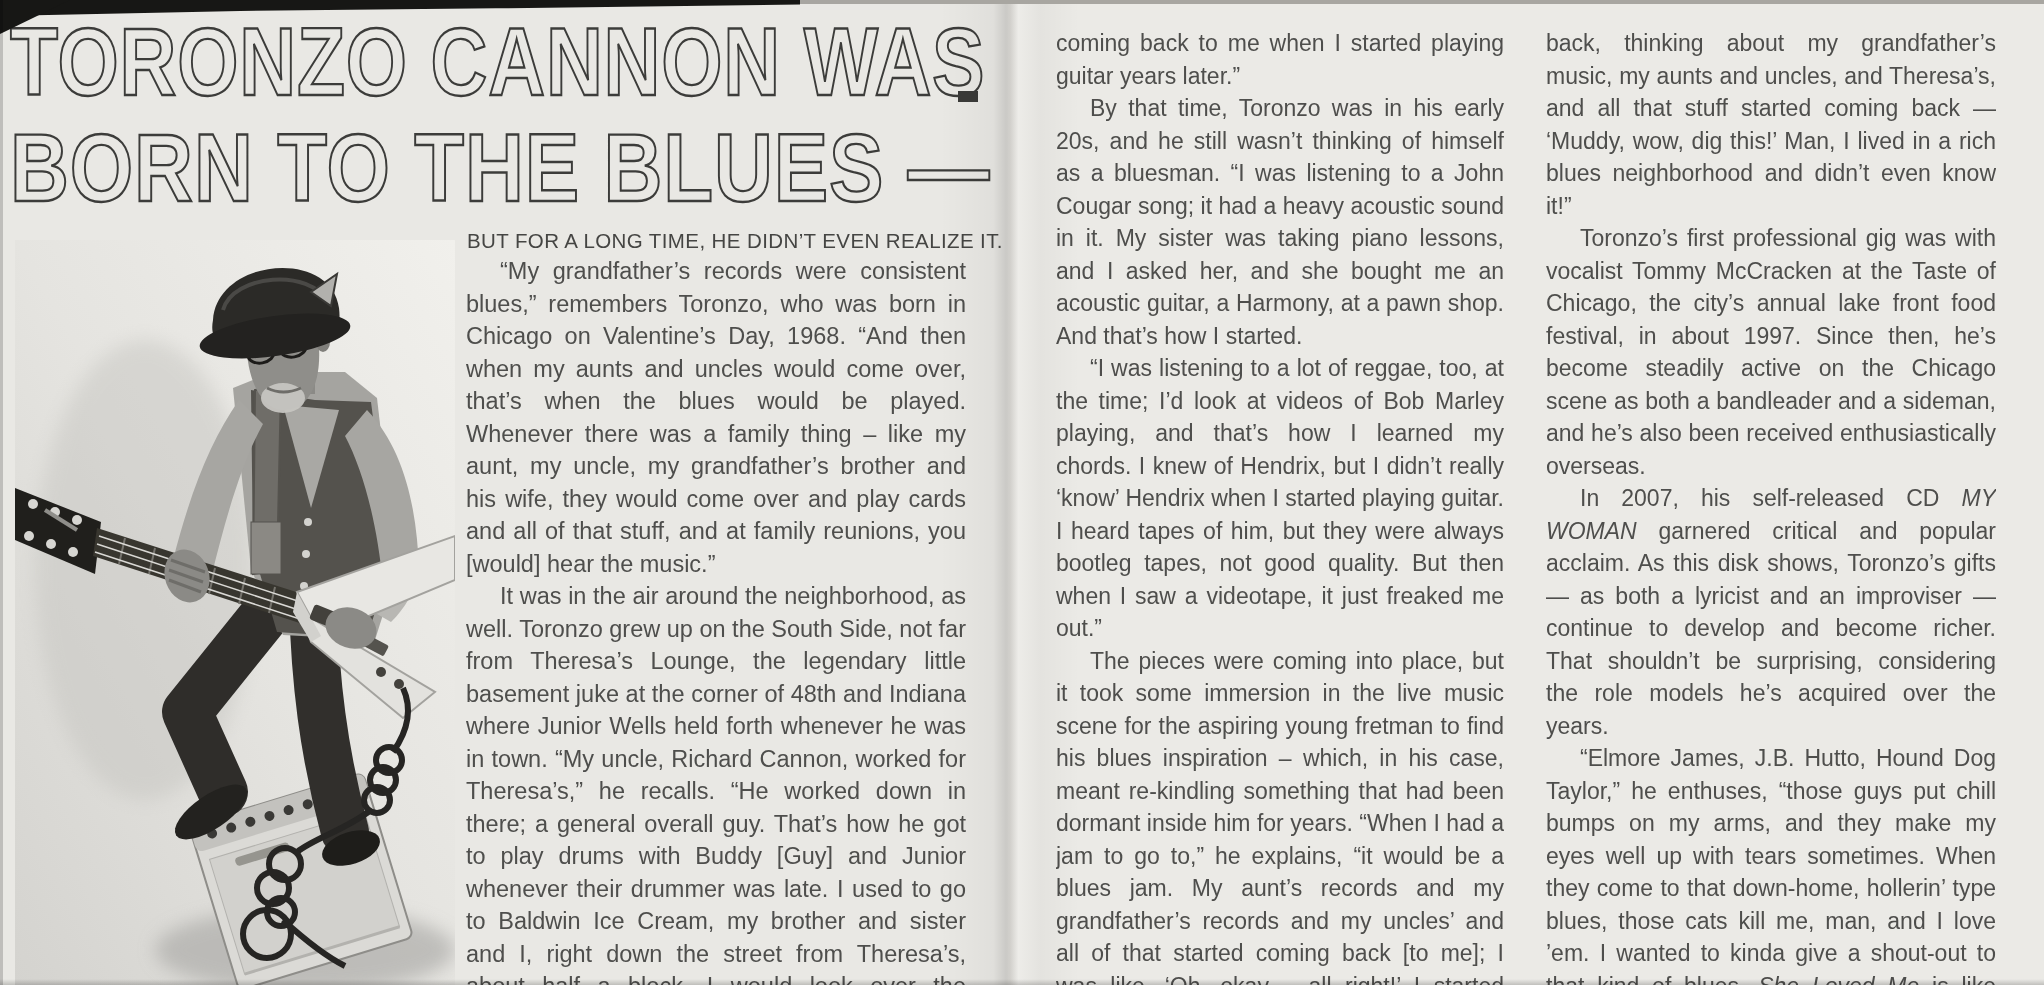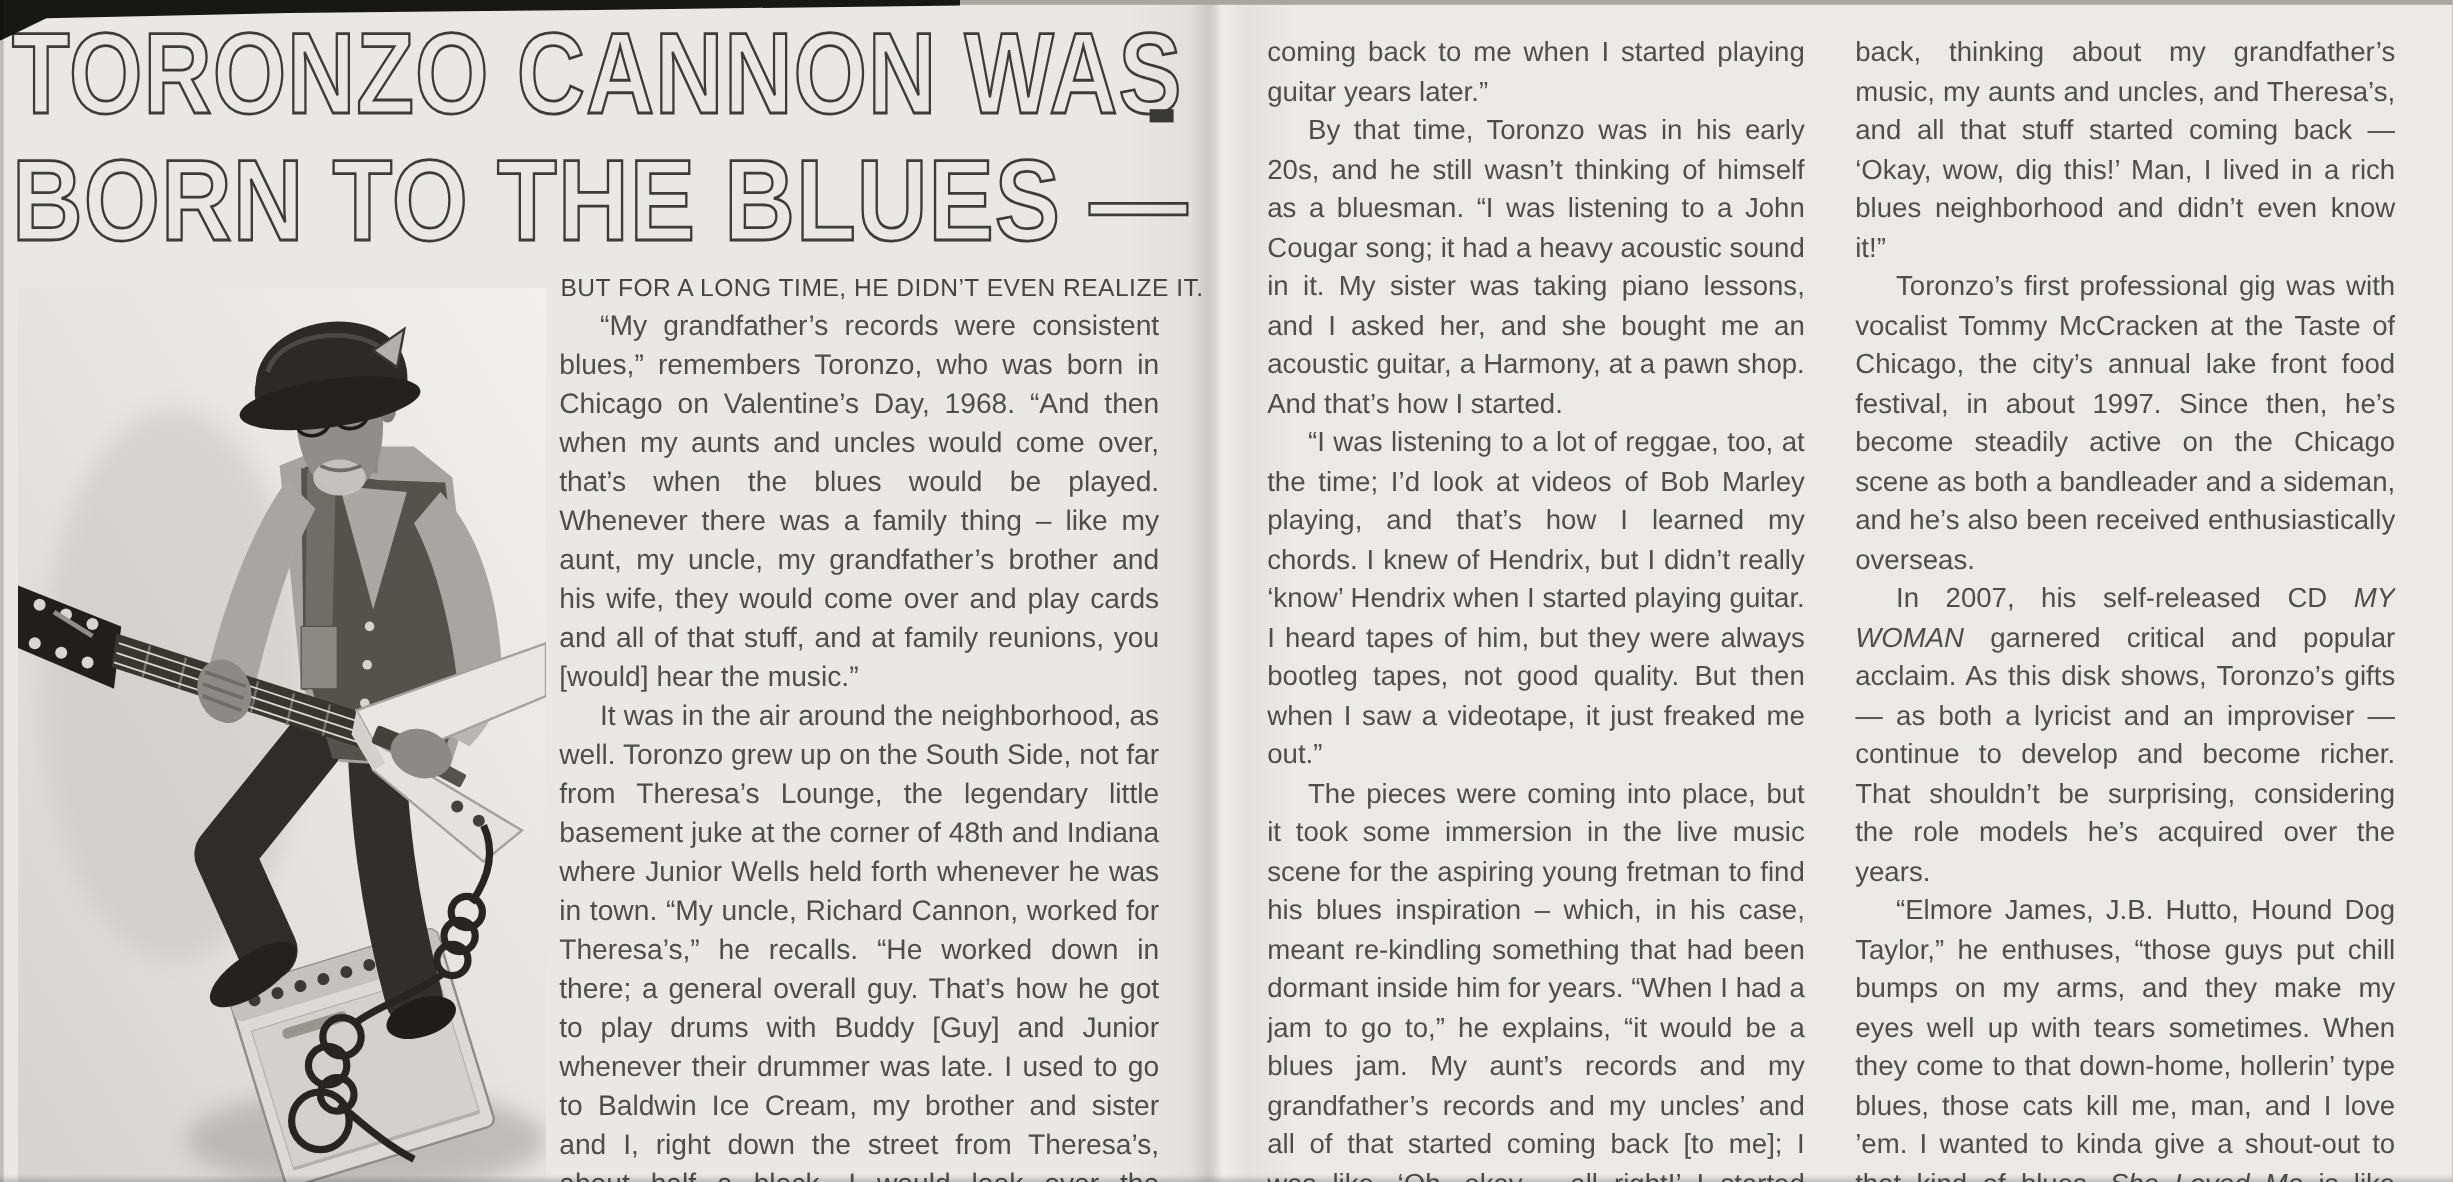--- a/index.html
+++ b/index.html
@@ -211,21 +211,21 @@
       <p class="indent">“My grandfather’s records were consistent blues,” remembers Toronzo, who was born in Chicago on Valentine’s Day, 1968. “And then when my aunts and uncles would come over, that’s when the blues would be played. Whenever there was a family thing – like my aunt, my uncle, my grandfather’s  brother and his wife, they would come over and play cards and all of that stuff, and at family reunions, you [would] hear the music.”</p>
       <p class="indent cut">It was in the air around the neighborhood, as well. Toronzo grew up on the South Side, not far from Theresa’s Lounge, the legendary little basement juke at the corner of 48th and Indiana where Junior Wells held forth whenever he was in town. “My uncle, Richard Cannon, worked for Theresa’s,” he recalls. “He worked down in there; a general overall guy. That’s how he got to play drums with Buddy [Guy] and Junior whenever their drummer was late. I used to go to Baldwin Ice Cream, my brother and sister and I, right down the street from Theresa’s, about half a block. I would look over the banister, because I knew my uncles hung out there. I couldn’t get in, of course, but I would just look down there to see what’s going on. All this stuff started</p>
     </div>
   <div class="col" id="col2">
       <p class="">coming back to me when I started playing guitar years later.”</p>
       <p class="indent">By that time, Toronzo was in his early 20s, and he still wasn’t thinking of himself as a bluesman. “I was listening to a John Cougar song; it had a heavy acoustic sound in it. My sister was taking piano lessons, and I asked her, and she bought me an acoustic guitar, a Harmony, at a pawn shop. And that’s how I started.</p>
       <p class="indent">“I was listening to a lot of reggae, too, at the time; I’d look at videos of Bob Marley playing, and that’s how I learned my chords. I knew of Hendrix, but I didn’t really ‘know’ Hendrix when I started playing guitar. I heard tapes of him, but they were always bootleg tapes, not good quality. But then when I saw a videotape, it just freaked me out.”</p>
       <p class="indent cut">The pieces were coming into place, but it took some immersion in the live music scene for the aspiring young fretman to find his blues inspiration – which, in his case, meant re-kindling something that had been dormant inside him for years. “When I had a jam to go to,” he explains, “it would be a blues jam. My aunt’s records and my grandfather’s records and my uncles’ and all of that started coming back [to me]; I was like, ‘Oh, okay – all right!’ I started putting names with the stuff that I used to hear –the Tyrone Davises and the Johnnie Taylors, and then the Muddys and the Howlin’ Wolfs and all of that — I just got more into it. Going</p>
     </div>
   <div class="col" id="col3">
-      <p class="">back, thinking about my grandfather’s music, my aunts and uncles, and Theresa’s, and all that stuff started coming back — ‘Okay, wow, dig this!’ Man, I lived in a rich blues neighborhood and didn’t even know it!”</p>
+      <p class="">back, thinking about my grandfather’s music, my aunts and uncles, and Theresa’s, and all that stuff started coming back — ‘Muddy, wow, dig this!’ Man, I lived in a rich blues neighborhood and didn’t even know it!”</p>
       <p class="indent">Toronzo’s first professional gig was with vocalist Tommy McCracken at the Taste of Chicago, the city’s annual lake front food festival, in about 1997. Since then, he’s become steadily active on the Chicago scene as both a bandleader and a sideman, and he’s also been received enthusiastically overseas.</p>
       <p class="indent">In 2007, his self-released CD <i>MY WOMAN</i> garnered critical and popular acclaim. As this disk shows,  Toronzo’s gifts — as both a lyricist and an improviser — continue to develop and become richer. That shouldn’t be surprising, considering the role  models he’s acquired over the years.</p>
       <p class="indent">“Elmore James, J.B. Hutto, Hound Dog Taylor,” he enthuses, “those guys put chill bumps on my arms, and they make my eyes well up with tears sometimes. When they come to that down-home, hollerin’ type blues, those cats kill me, man, and I love ’em. I wanted to kinda give a shout-out to that kind of blues. <i>She Loved Me</i> is like [Muddy Waters’ version of Slim Harpo’s] , like a dirty kind of -type thing. That was my attempt to touch that — just like a real dirty, distorted sound.”</p>
     </div>
 
   <div class="fold"></div>
   <div class="scan-edge-top"></div>
   <div class="scan-bar-left"></div>
   <div class="scan-corner"></div>
   <div class="left-edge"></div>

